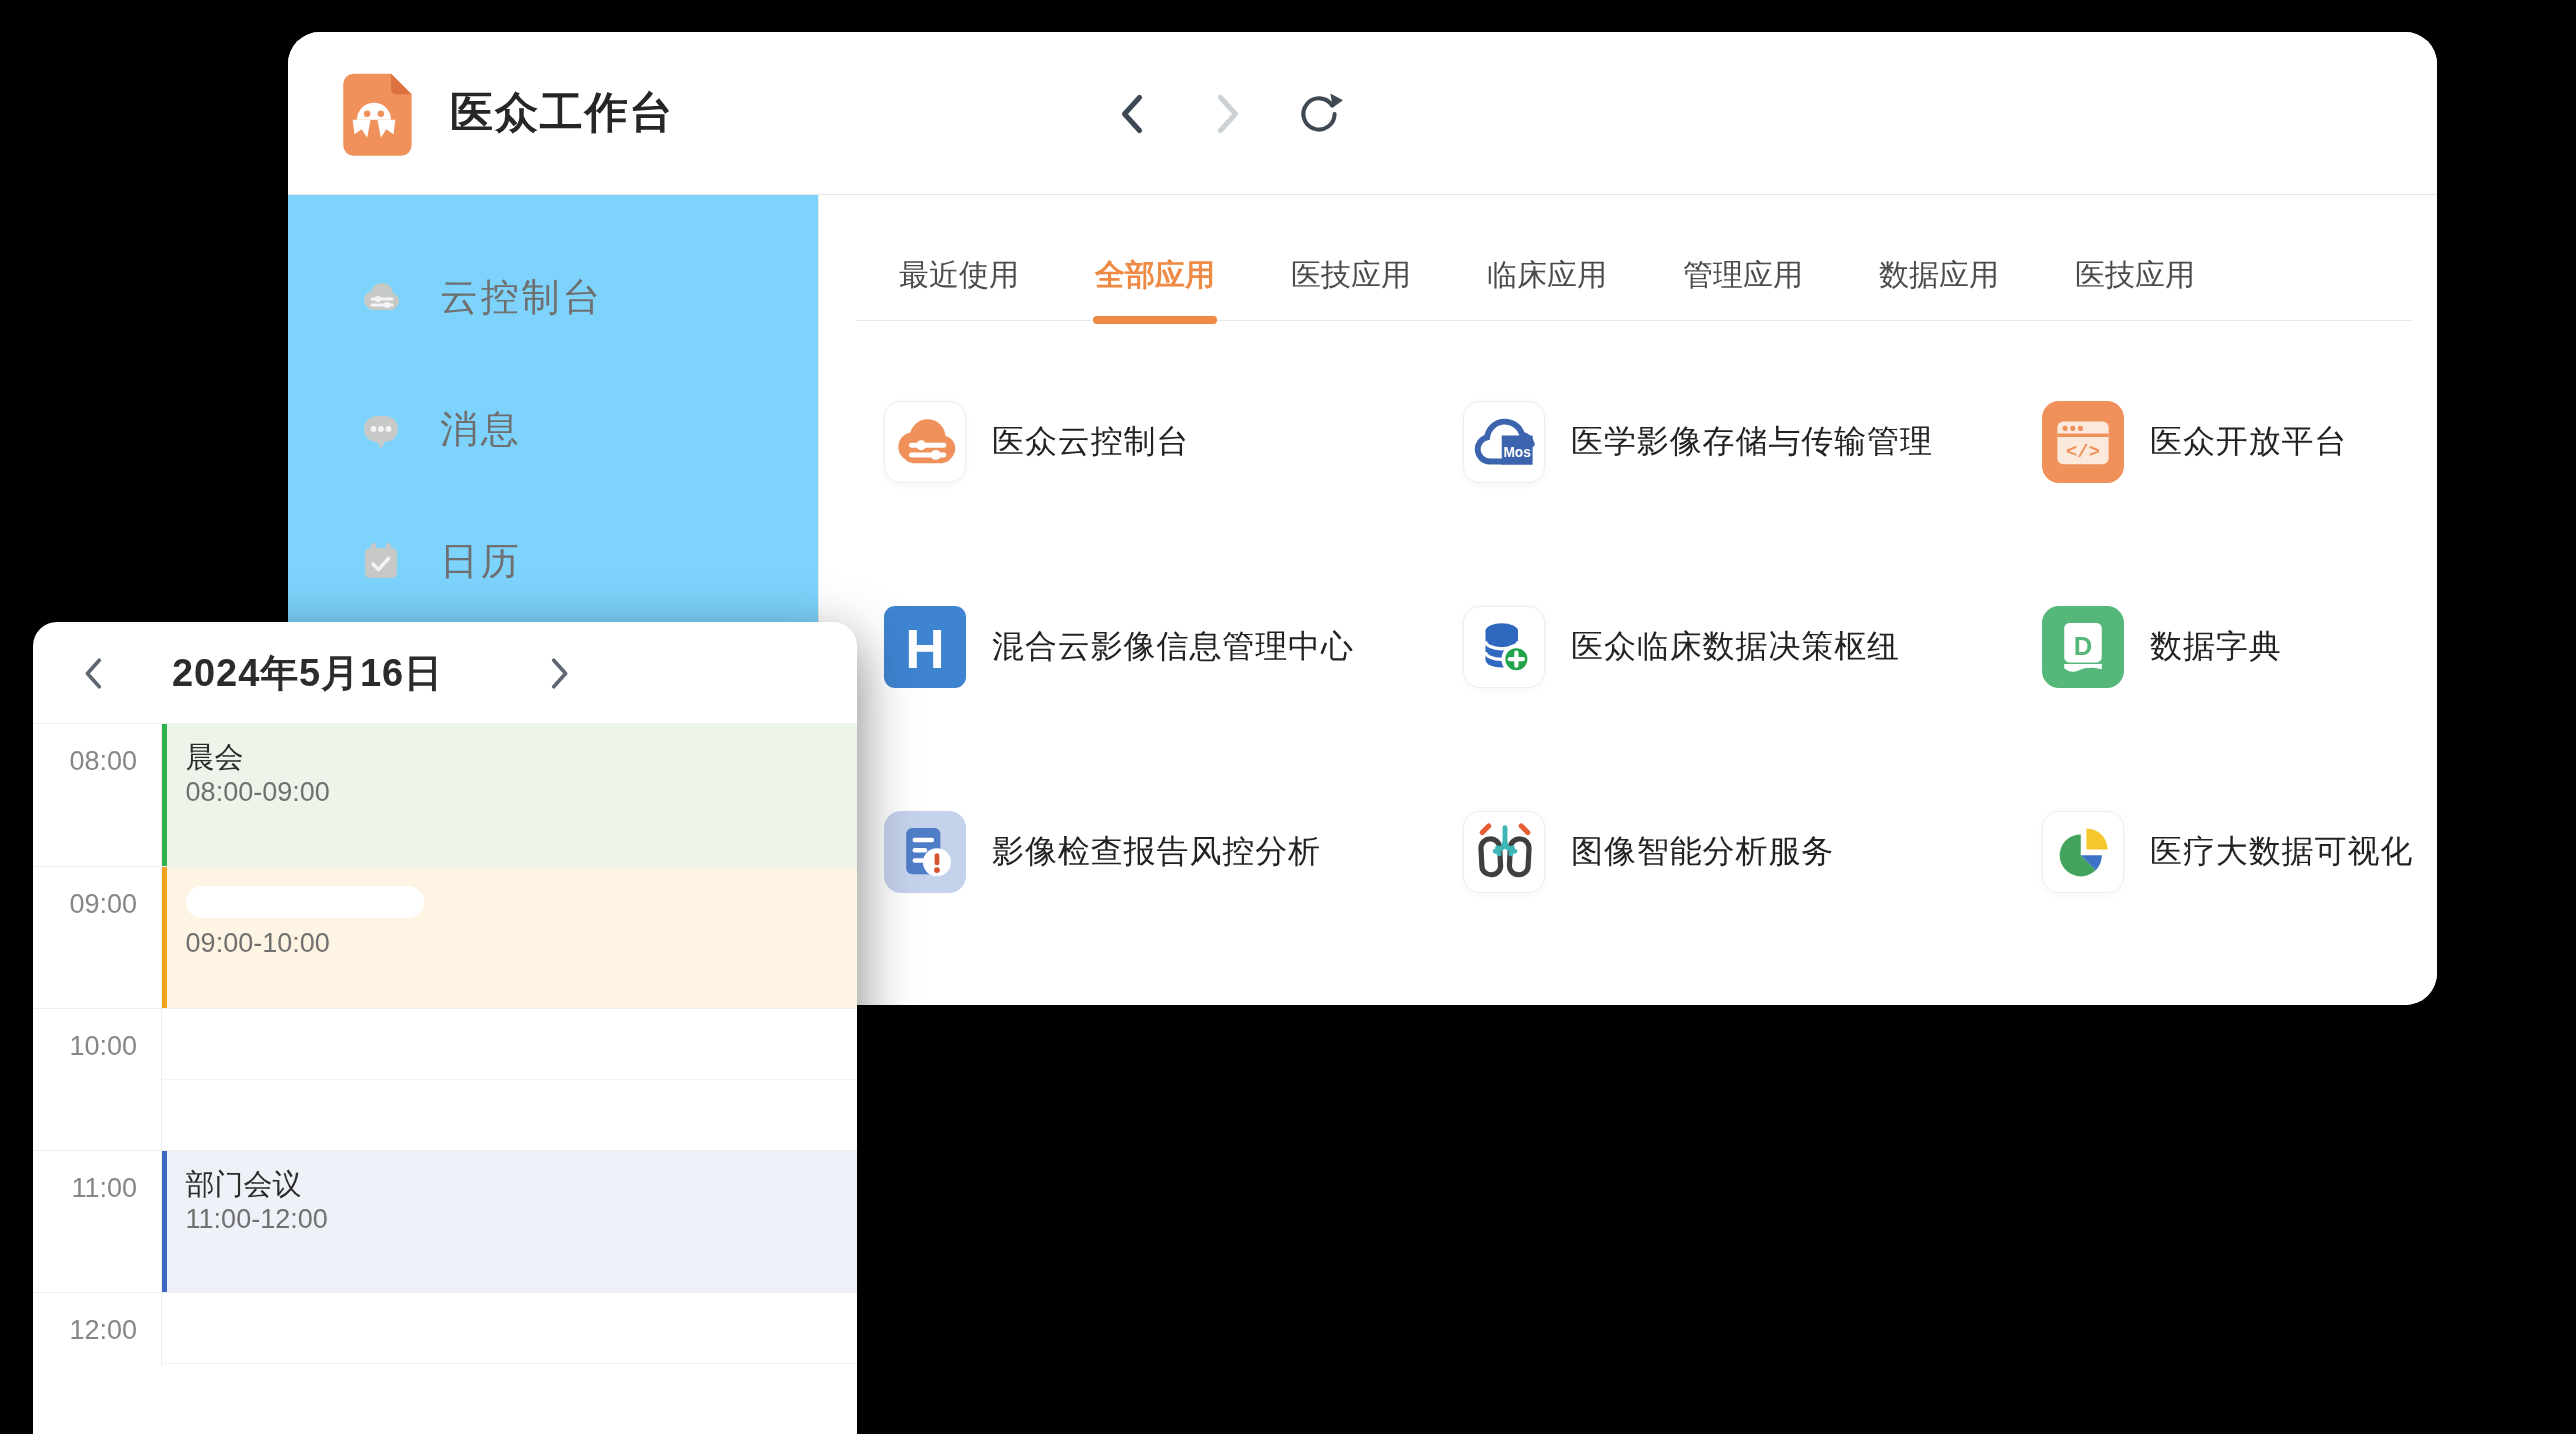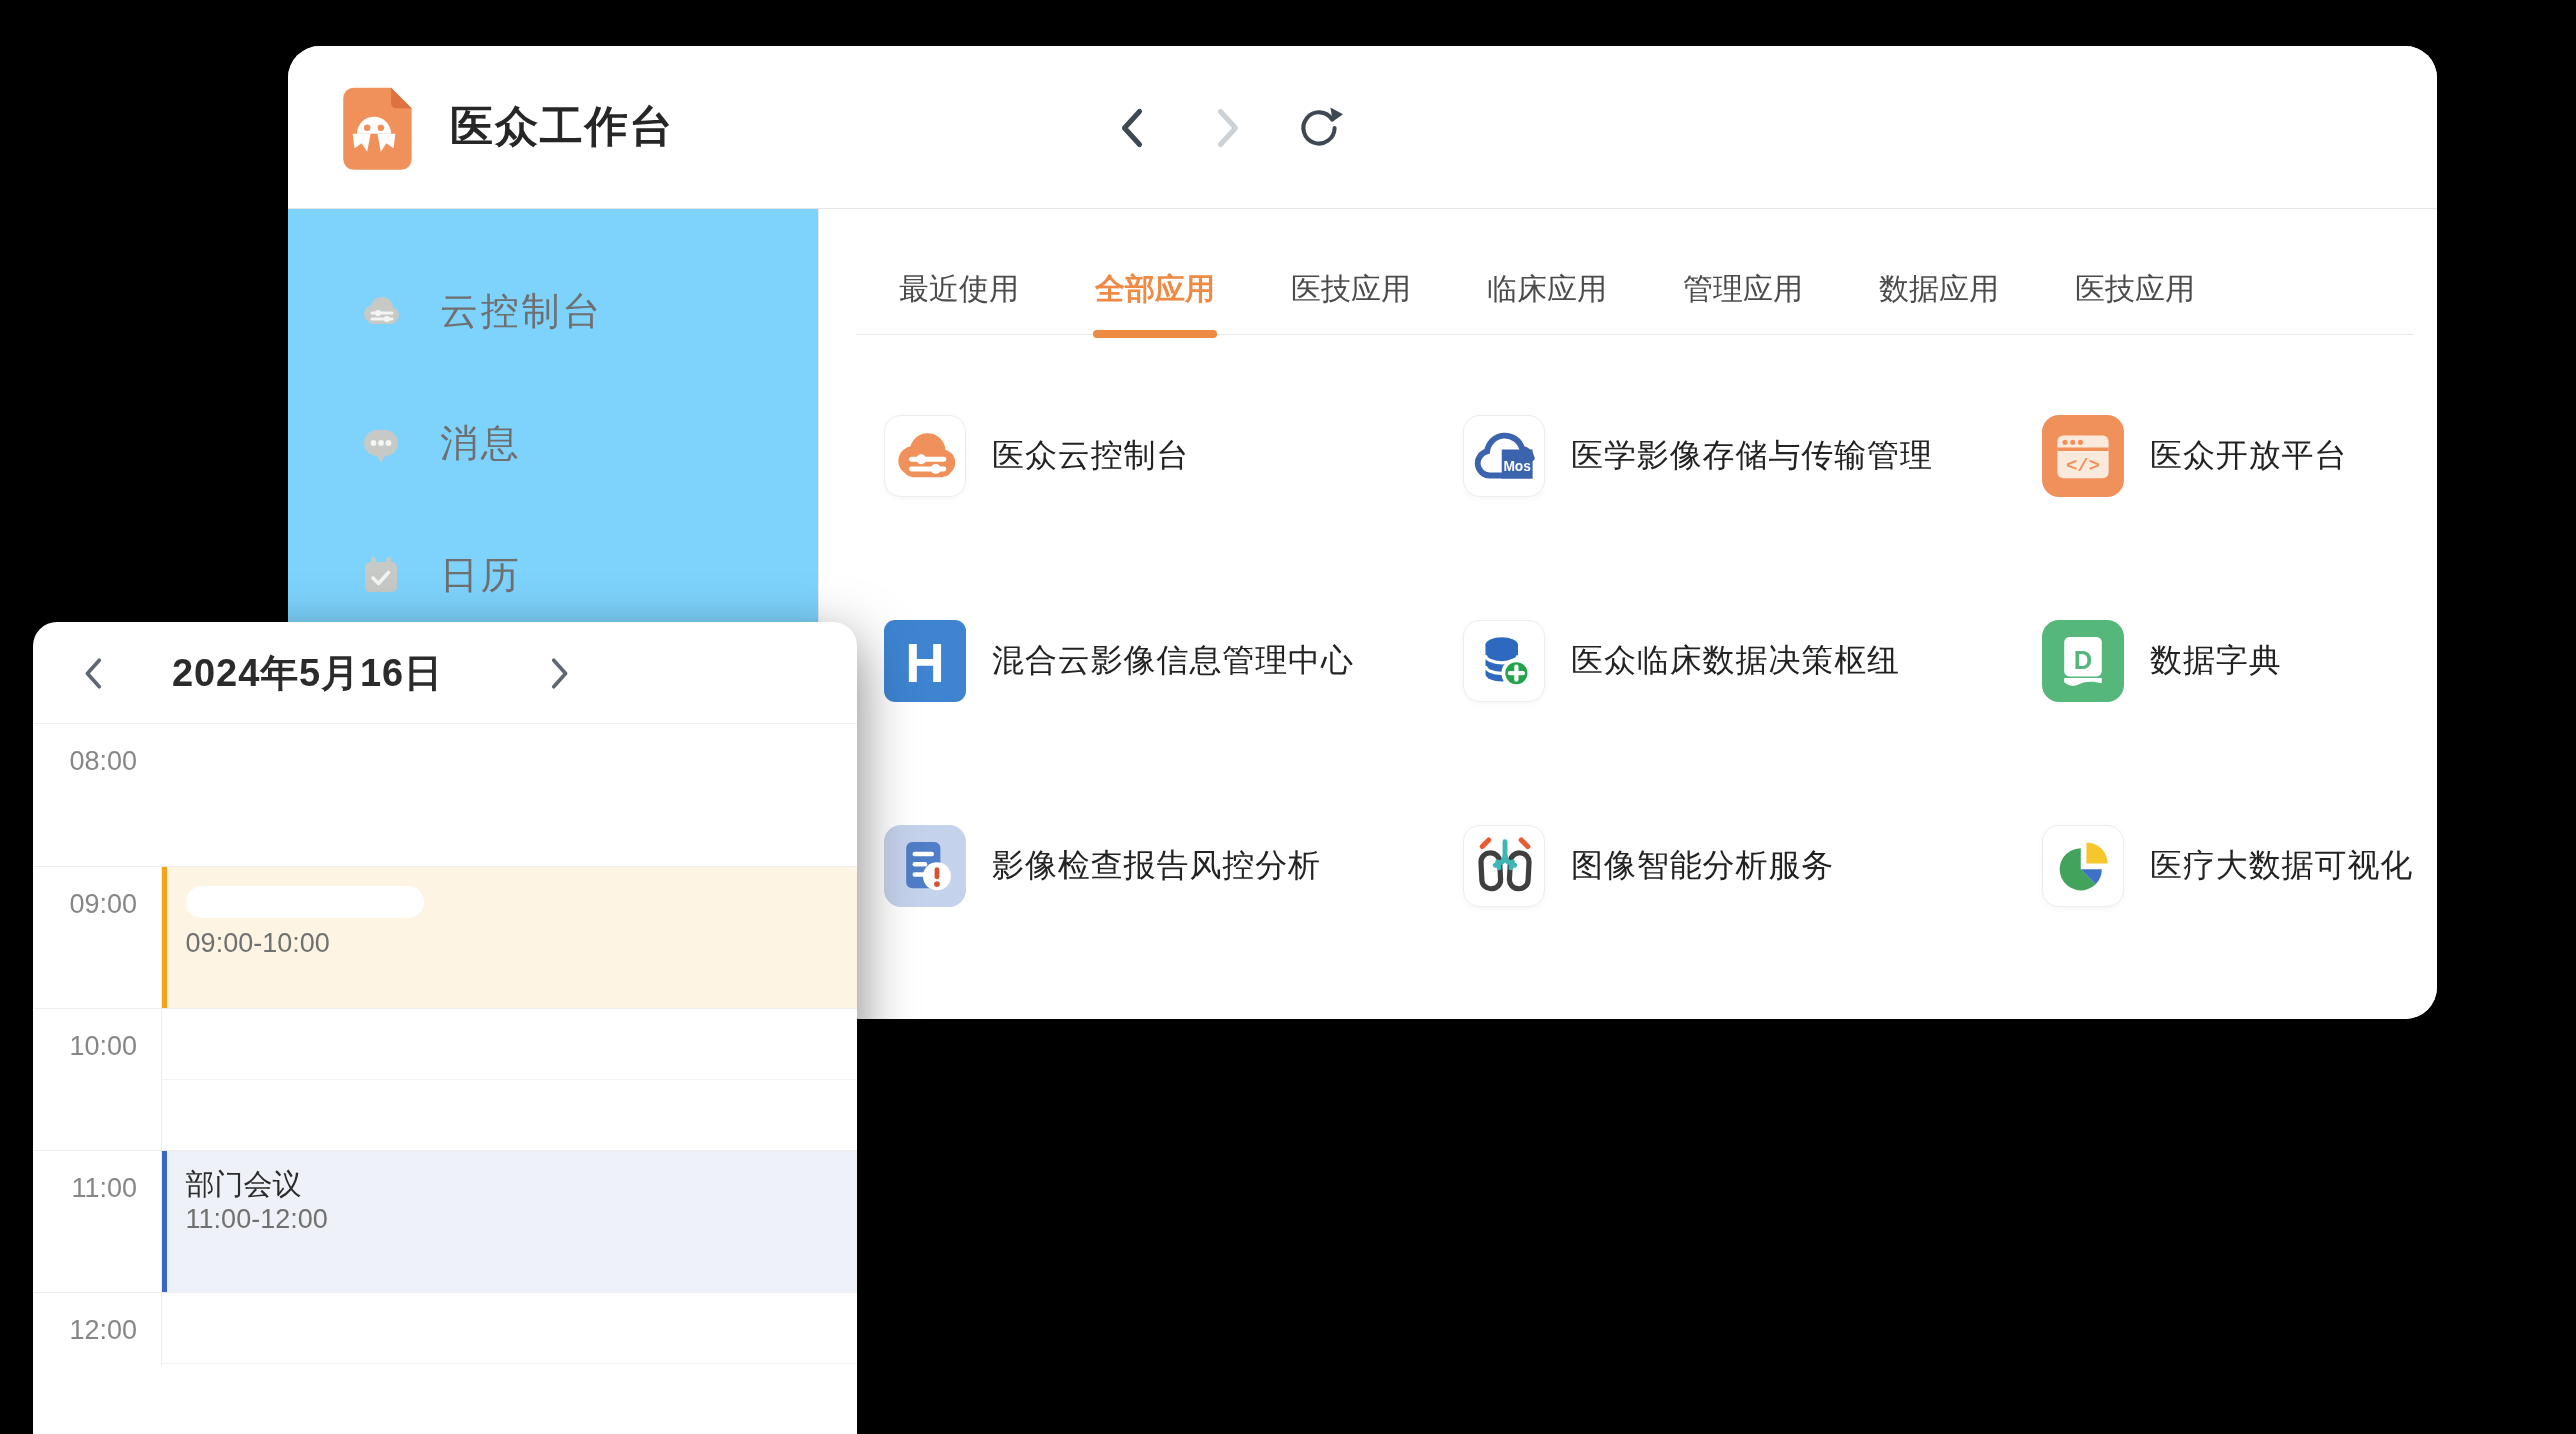--- a/index.html
+++ b/index.html
@@ -1,20 +1,20 @@
 <!DOCTYPE html>
 <html style="font-size:15px"><head>
 <meta charset="utf-8">
 <style>
   * { margin:0; padding:0; box-sizing:border-box; }
   html,body { width:2576px; height:1434px; background:#000; font-family:"Liberation Sans","DejaVu Sans",sans-serif; }
   .stage { position:relative; width:2576px; height:1434px; background:#000; overflow:hidden; }
 
   
-  .main-window { position:absolute; left:288px; top:46px; width:2149px; height:973px;
+  .main-window { position:absolute; left:288px; top:32px; width:2149px; height:973px;
     background:#fff; border-radius:32px; overflow:hidden; box-shadow:0 22.3px 65px rgba(0,0,0,.55);
     display:flex; flex-direction:column; }
 
   .win-header { height:163px; flex:0 0 163px; display:flex; align-items:center;
     padding-left:45px; border-bottom:0.9px solid #e4e6e5; position:relative; background:#fff; }
   .logo { width:82px; height:86px; flex:0 0 82px; }
   .app-title { font-size:43px; font-weight:700; color:#262626; margin-left:35px; letter-spacing:1.9px; }
   .nav-group { position:absolute; left:819px; top:0; height:163px; display:flex; align-items:center; gap:41px; }
   .nav-btn { width:52px; height:52px; display:flex; align-items:center; justify-content:center; cursor:pointer; }
 
@@ -325,20 +325,26 @@
         <svg width="28" height="37" viewBox="0 0 20 28">
           <polyline points="6,4 15,14 6,24" fill="none" stroke="#5f6772" stroke-width="2.8" stroke-linecap="round" stroke-linejoin="round"></polyline>
         </svg>
       </div>
     </div>
 
     <div class="cal-body">
 
       <div class="cal-row">
         <div class="cal-time">08:00</div>
+        <div class="cal-slot">
+          <div class="cal-event green">
+            <div class="ev-title">晨会</div>
+            <div class="ev-time">08:00-09:00</div>
+          </div>
+        </div>
       </div>
 
       <div class="cal-row">
         <div class="cal-time">09:00</div>
         <div class="cal-slot">
           <div class="cal-event orange">
             <div class="ev-pill"></div>
             <div class="ev-time">09:00-10:00</div>
           </div>
         </div>

